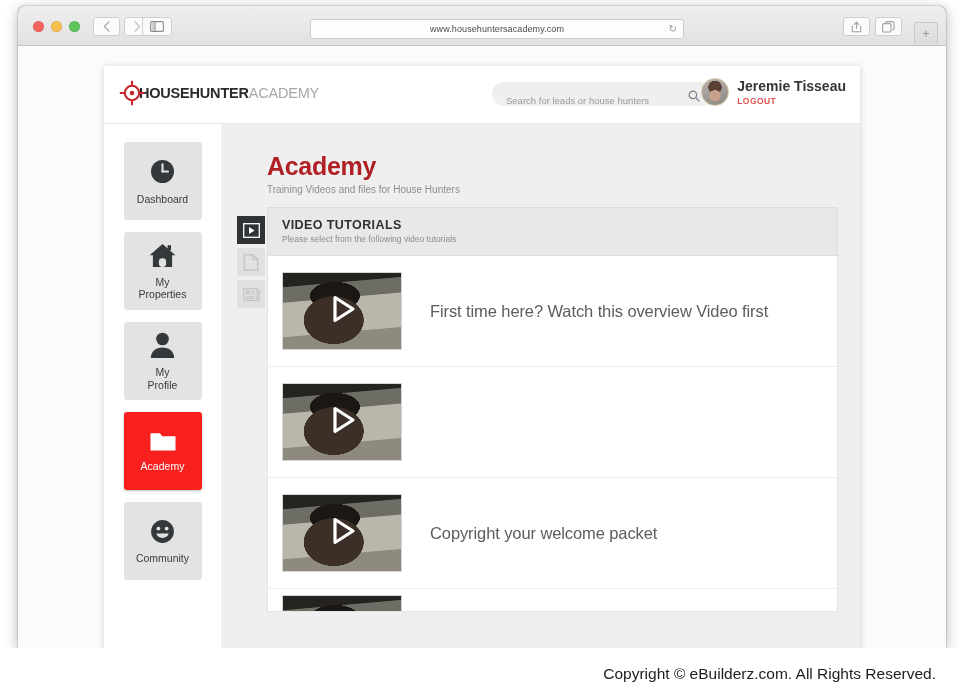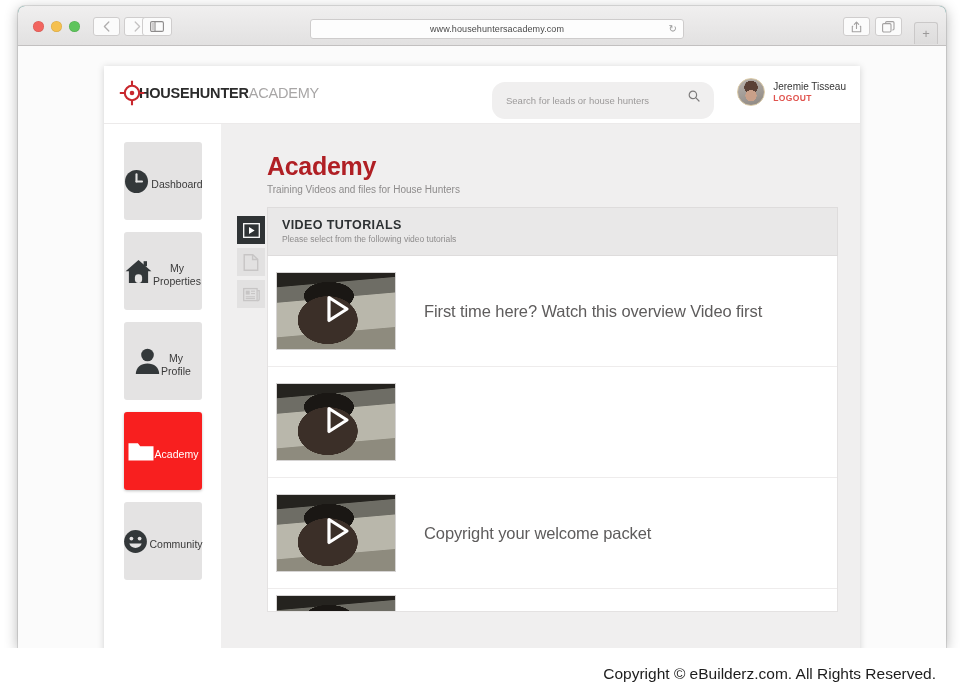--- a/index.html
+++ b/index.html
@@ -97,61 +97,61 @@
     border-bottom: 1px solid #eceaea;
   }
   .logo { position: absolute; left: 15px; top: 14px; display: flex; align-items: center; }
   .logo-mark { position: relative; width: 26px; height: 26px; margin-right: -6px; }
   .logo-text { font-size: 14.5px; letter-spacing: -.2px; white-space: nowrap; }
   .logo-text .b { font-weight: bold; color: #2b2b2b; }
   .logo-text .l { font-weight: normal; color: #a8a6a6; }
 
   .search-box {
     position: absolute; left: 388px; top: 16px;
-    width: 222px; height: 37px;
+    width: 222px; height: 24px;
     background: #f0efef;
     border-radius: 13px;
-    display: flex; align-items: center;
+    display: flex; align-items: flex-end;
   }
   .search-input {
     border: none; background: transparent; outline: none;
     font-family: "Liberation Sans", sans-serif;
     font-size: 9.5px; color: #8d8b8b;
     margin-left: 14px; width: 175px;
   }
   .search-input::placeholder { color: #9c9a9a; }
   .search-icon { position: absolute; right: 14px; top: 6px; color: #7d7b7b; }
 
   .user-block { position: absolute; right: 14px; top: 12px; display: flex; align-items: center; gap: 8px; }
   .avatar {
     width: 28px; height: 28px; border-radius: 50%;
     background:
       radial-gradient(circle at 50% 64%, #c9a089 0 26%, transparent 27%),
       radial-gradient(circle at 50% 32%, #5a4136 0 30%, transparent 31%),
       linear-gradient(160deg, #b9b3ad, #8d8782);
     border: 1.5px solid #d9c9a6;
     overflow: hidden;
   }
-  .user-name { font-size: 10px; font-weight: normal; color: #353535; line-height: 1.25; }
+  .user-name { font-size: 14px; font-weight: bold; color: #353535; line-height: 1.25; }
   .logout { font-size: 8.5px; font-weight: bold; color: #e0534e; letter-spacing: .4px; }
 
   
   .site-body { position: relative; display: flex; height: 542px; }
   .sidebar {
     width: 117px;
     background: #ffffff;
     padding-top: 18px;
     flex-shrink: 0;
   }
   .nav-item {
     width: 78px; height: 78px;
     margin: 0 auto 12px auto;
     background: #e4e3e3;
     border-radius: 3px;
-    display: flex; 
+    display: flex; flex-direction: column;
     align-items: center; justify-content: center;
     cursor: pointer;
   }
   .nav-item .nav-icon { color: #33383a; display: flex; align-items: center; justify-content: center; }
   .nav-item .nav-label {
     margin-top: 7px; font-size: 10.5px; color: #3a3a3a;
     text-align: center; line-height: 1.15;
   }
   .nav-item.active { background: #f81f1f; box-shadow: 0 1px 3px rgba(0,0,0,.25); }
   .nav-item.active .nav-icon { color: #ffffff; }
@@ -181,21 +181,21 @@
     background: #e9e8e8;
     border: 1px solid #dedcdc;
     padding: 10px 14px 11px 14px;
   }
   .panel-title { font-size: 12.5px; font-weight: bold; color: #2d3133; letter-spacing: .4px; }
   .panel-sub { font-size: 8.5px; color: #8e8c8c; margin-top: 2px; }
 
   .video-list { background: #ffffff; border: 1px solid #e4e2e2; border-top: none; }
   .video-row {
     display: flex; align-items: center;
-    padding: 16px 8px;
+    padding: 16px 14px;
     border-bottom: 1px solid #eeecec;
     cursor: pointer;
   }
   .video-row:last-child { border-bottom: none; }
   .thumb {
     position: relative;
     width: 120px; height: 78px;
     flex-shrink: 0;
     background:
       radial-gradient(ellipse 42% 52% at 43% 62%, #3b2f28 0 60%, transparent 61%),

